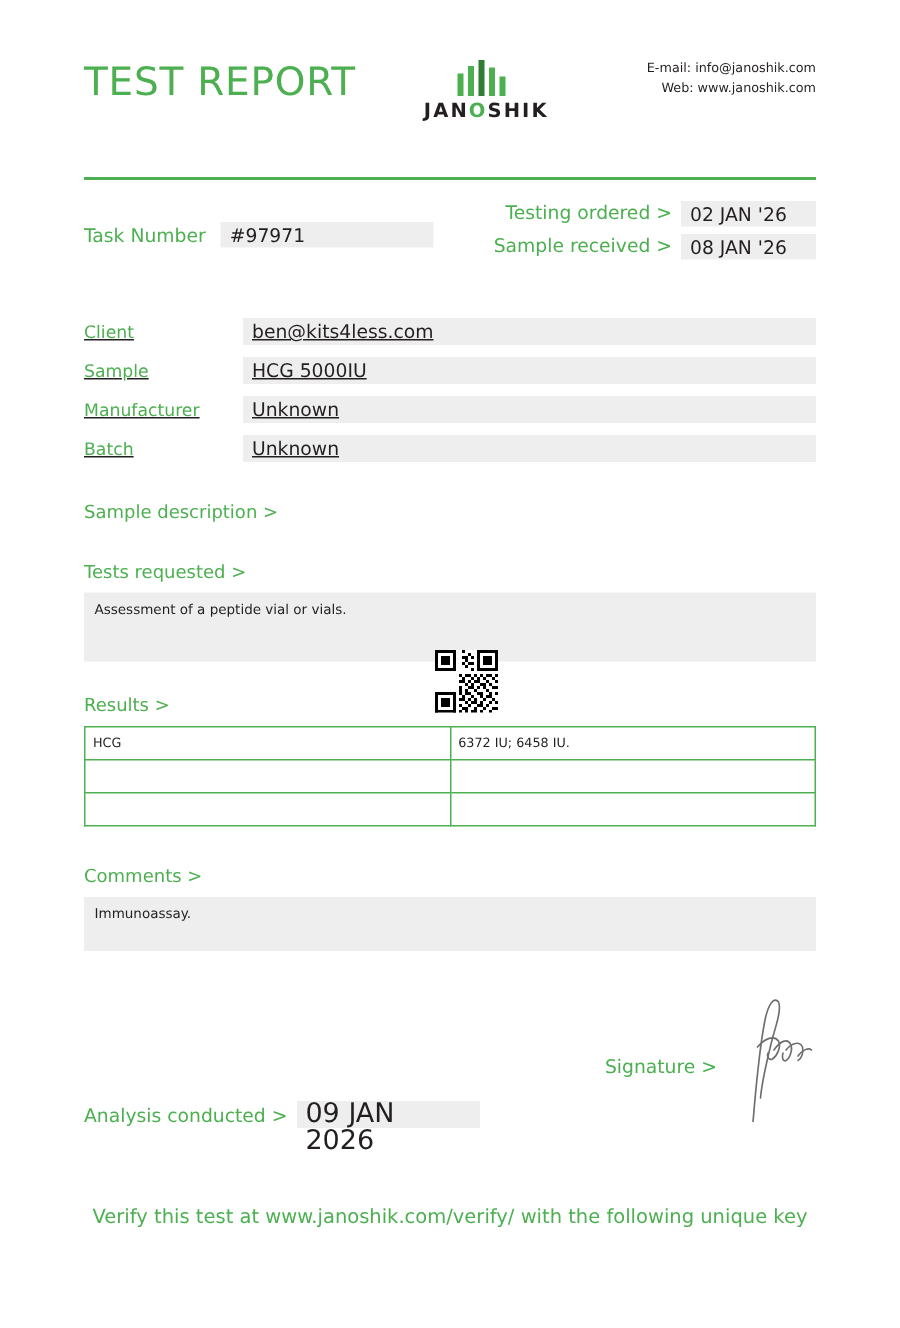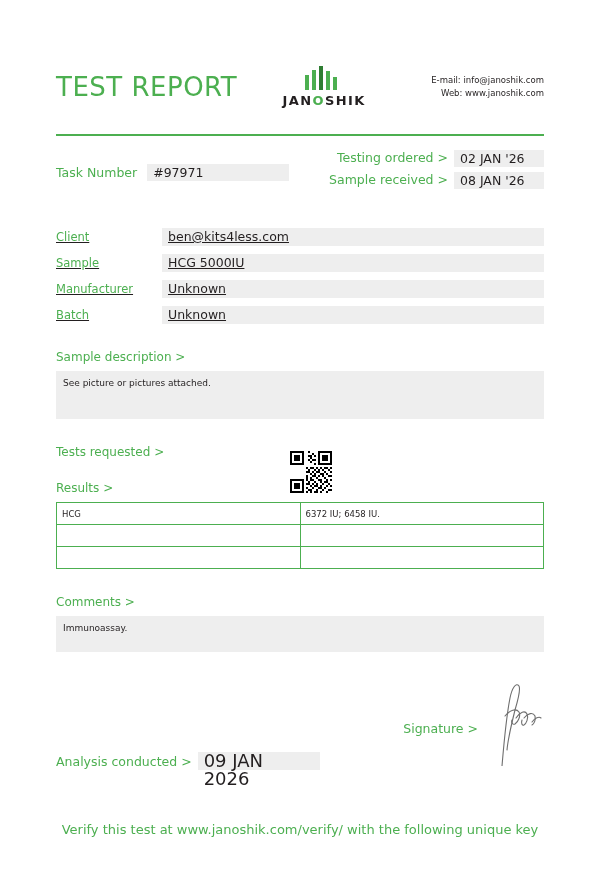--- a/index.html
+++ b/index.html
@@ -18,23 +18,22 @@
   .page {
     position: relative;
     width: 600px;
     height: 885px;
     box-sizing: border-box;
     padding: 0 56px;
   }
   
   .header {
     display: flex;
-    align-items: center;
     justify-content: space-between;
-    padding-top: 56px;
+    padding-top: 40px;
     height: 62px;
   }
   .title {
     color: #4caf50;
     font-size: 26px;
     letter-spacing: 0.5px;
     font-weight: normal;
     white-space: nowrap;
   }
   .logo-wrap {
@@ -265,23 +264,23 @@
       <span class="field-label">Manufacturer</span>
       <span class="field-value">Unknown</span>
     </div>
     <div class="field-row">
       <span class="field-label">Batch</span>
       <span class="field-value">Unknown</span>
     </div>
   </div>
 
   <div class="section-head">Sample description &gt;</div>
-  <div class="gray-box box-sample">See picture or pictures attached.</div>
 
   <div class="section-head">Tests requested &gt;</div>
+  <div class="gray-box box-tests">Assessment of a peptide vial or vials.</div>
 
   <div class="results-head-row">
     <div class="section-head" style="margin-top:0">Results &gt;</div>
     <div class="qr">
       <svg width="42" height="42" viewBox="0 0 21 21" shape-rendering="crispEdges" xmlns="http://www.w3.org/2000/svg">
         <rect width="21" height="21" fill="#ffffff"></rect>
         <g fill="#000000">
           <rect x="0" y="0" width="7" height="1"></rect>
             <rect x="0" y="6" width="7" height="1"></rect>
           <rect x="0" y="0" width="1" height="7"></rect>

